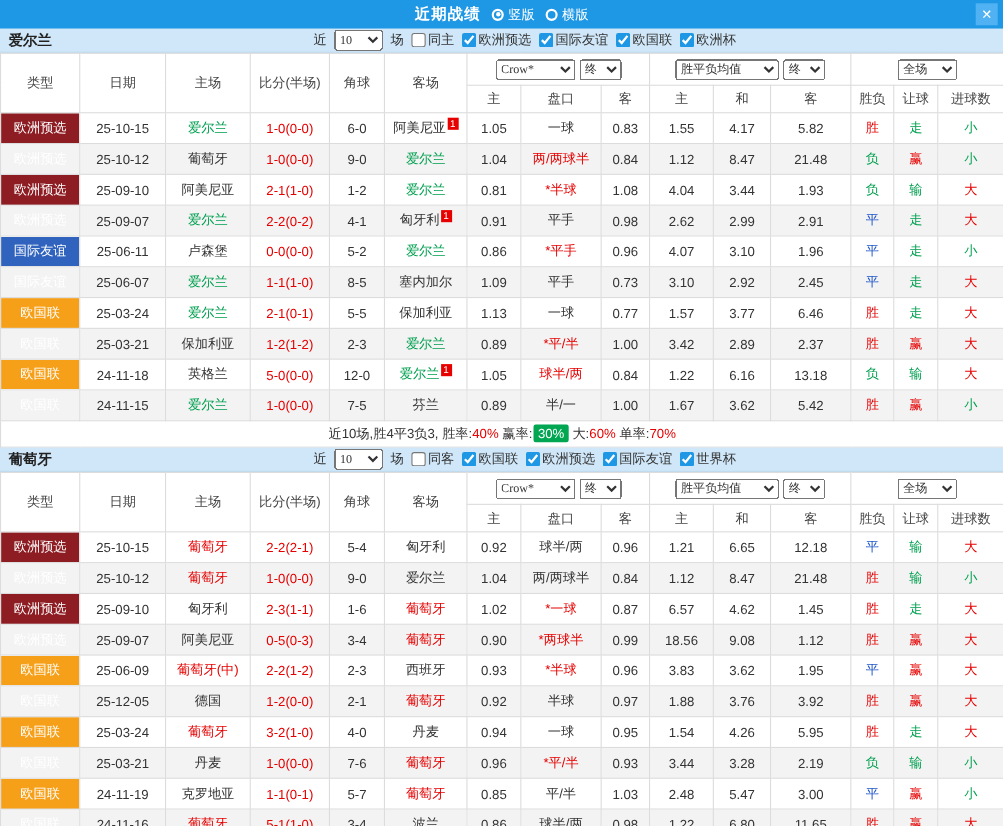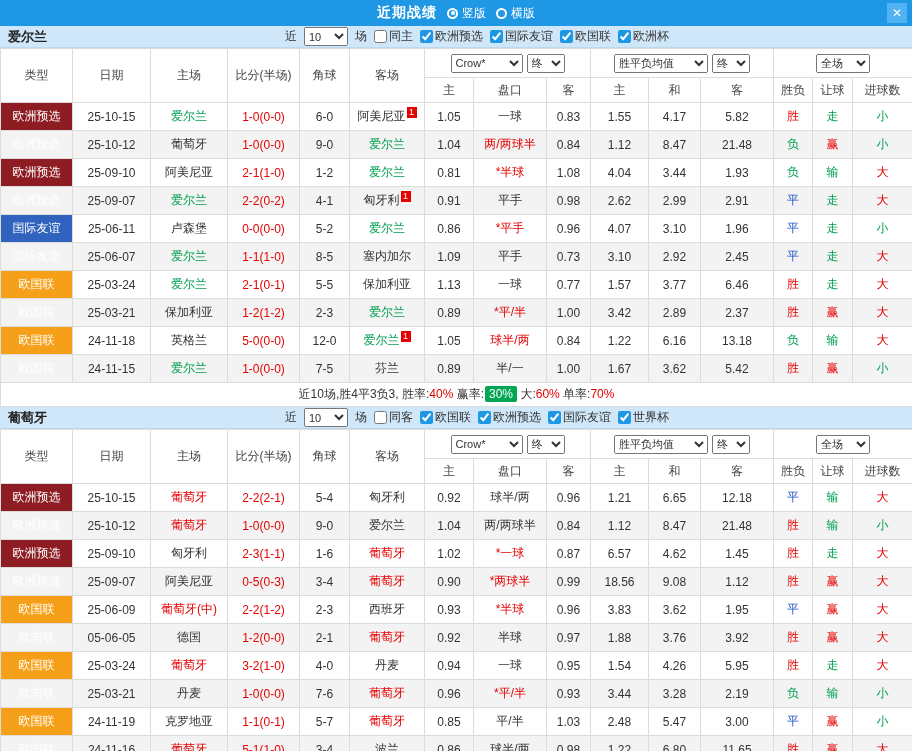--- a/index.html
+++ b/index.html
@@ -20,21 +20,21 @@
 
   
   .sec-header{height:22px;background:var(--c-section_bg,#cfe7f8);display:flex;align-items:center;
               padding:0 8px;font-size:12px;border-bottom:1px solid #bcd9ee;}
   .team-name{font-weight:bold;font-size:13px;color:#222;}
   .sec-controls{display:flex;align-items:center;gap:7px;margin-left:238px;}
   .sec-controls .lbl{color:#333;}
   .cb{display:inline-flex;align-items:center;gap:2px;cursor:pointer;color:#333;}
   .cb input{width:13px;height:13px;accent-color:#1e97e4;}
 
-  select.sel{font-size:11px;height:19px;font-family:Liberation Sans, sans-serif;color:#333;}
+  select.sel{font-size:11px;height:19px;font-family:Liberation Serif, serif;color:#333;}
   .sel-count{width:44px;}
   .sel-bookmaker{width:72px;}
   .sel-stage1,.sel-stage2{width:38px;}
   .sel-avg{width:94px;}
   .sel-scope{width:54px;}
   .fcell .sel{margin:0 2px;}
 
   
   table.grid{width:912px;border-collapse:collapse;table-layout:fixed;font-size:12px;}
   .grid th,.grid td{border:1px solid #dcdcdc;text-align:center;overflow:hidden;white-space:nowrap;}
@@ -486,21 +486,21 @@
             <td class="num">0.96</td>
             <td class="num">3.83</td>
             <td class="num">3.62</td>
             <td class="num">1.95</td>
             <td class="res blue">平</td>
             <td class="res red">赢</td>
             <td class="res red">大</td>
           </tr>
           <tr>
             <td class="type nations">欧国联</td>
-            <td class="date">05-06-05</td>
+            <td class="date">25-12-05</td>
             <td class="team"><span class="tname">德国</span></td>
             <td class="score">1-2(0-0)</td>
             <td class="corners">2-1</td>
             <td class="team"><span class="tname red">葡萄牙</span></td>
             <td class="num">0.92</td>
             <td class="line">半球</td>
             <td class="num">0.97</td>
             <td class="num">1.88</td>
             <td class="num">3.76</td>
             <td class="num">3.92</td>

